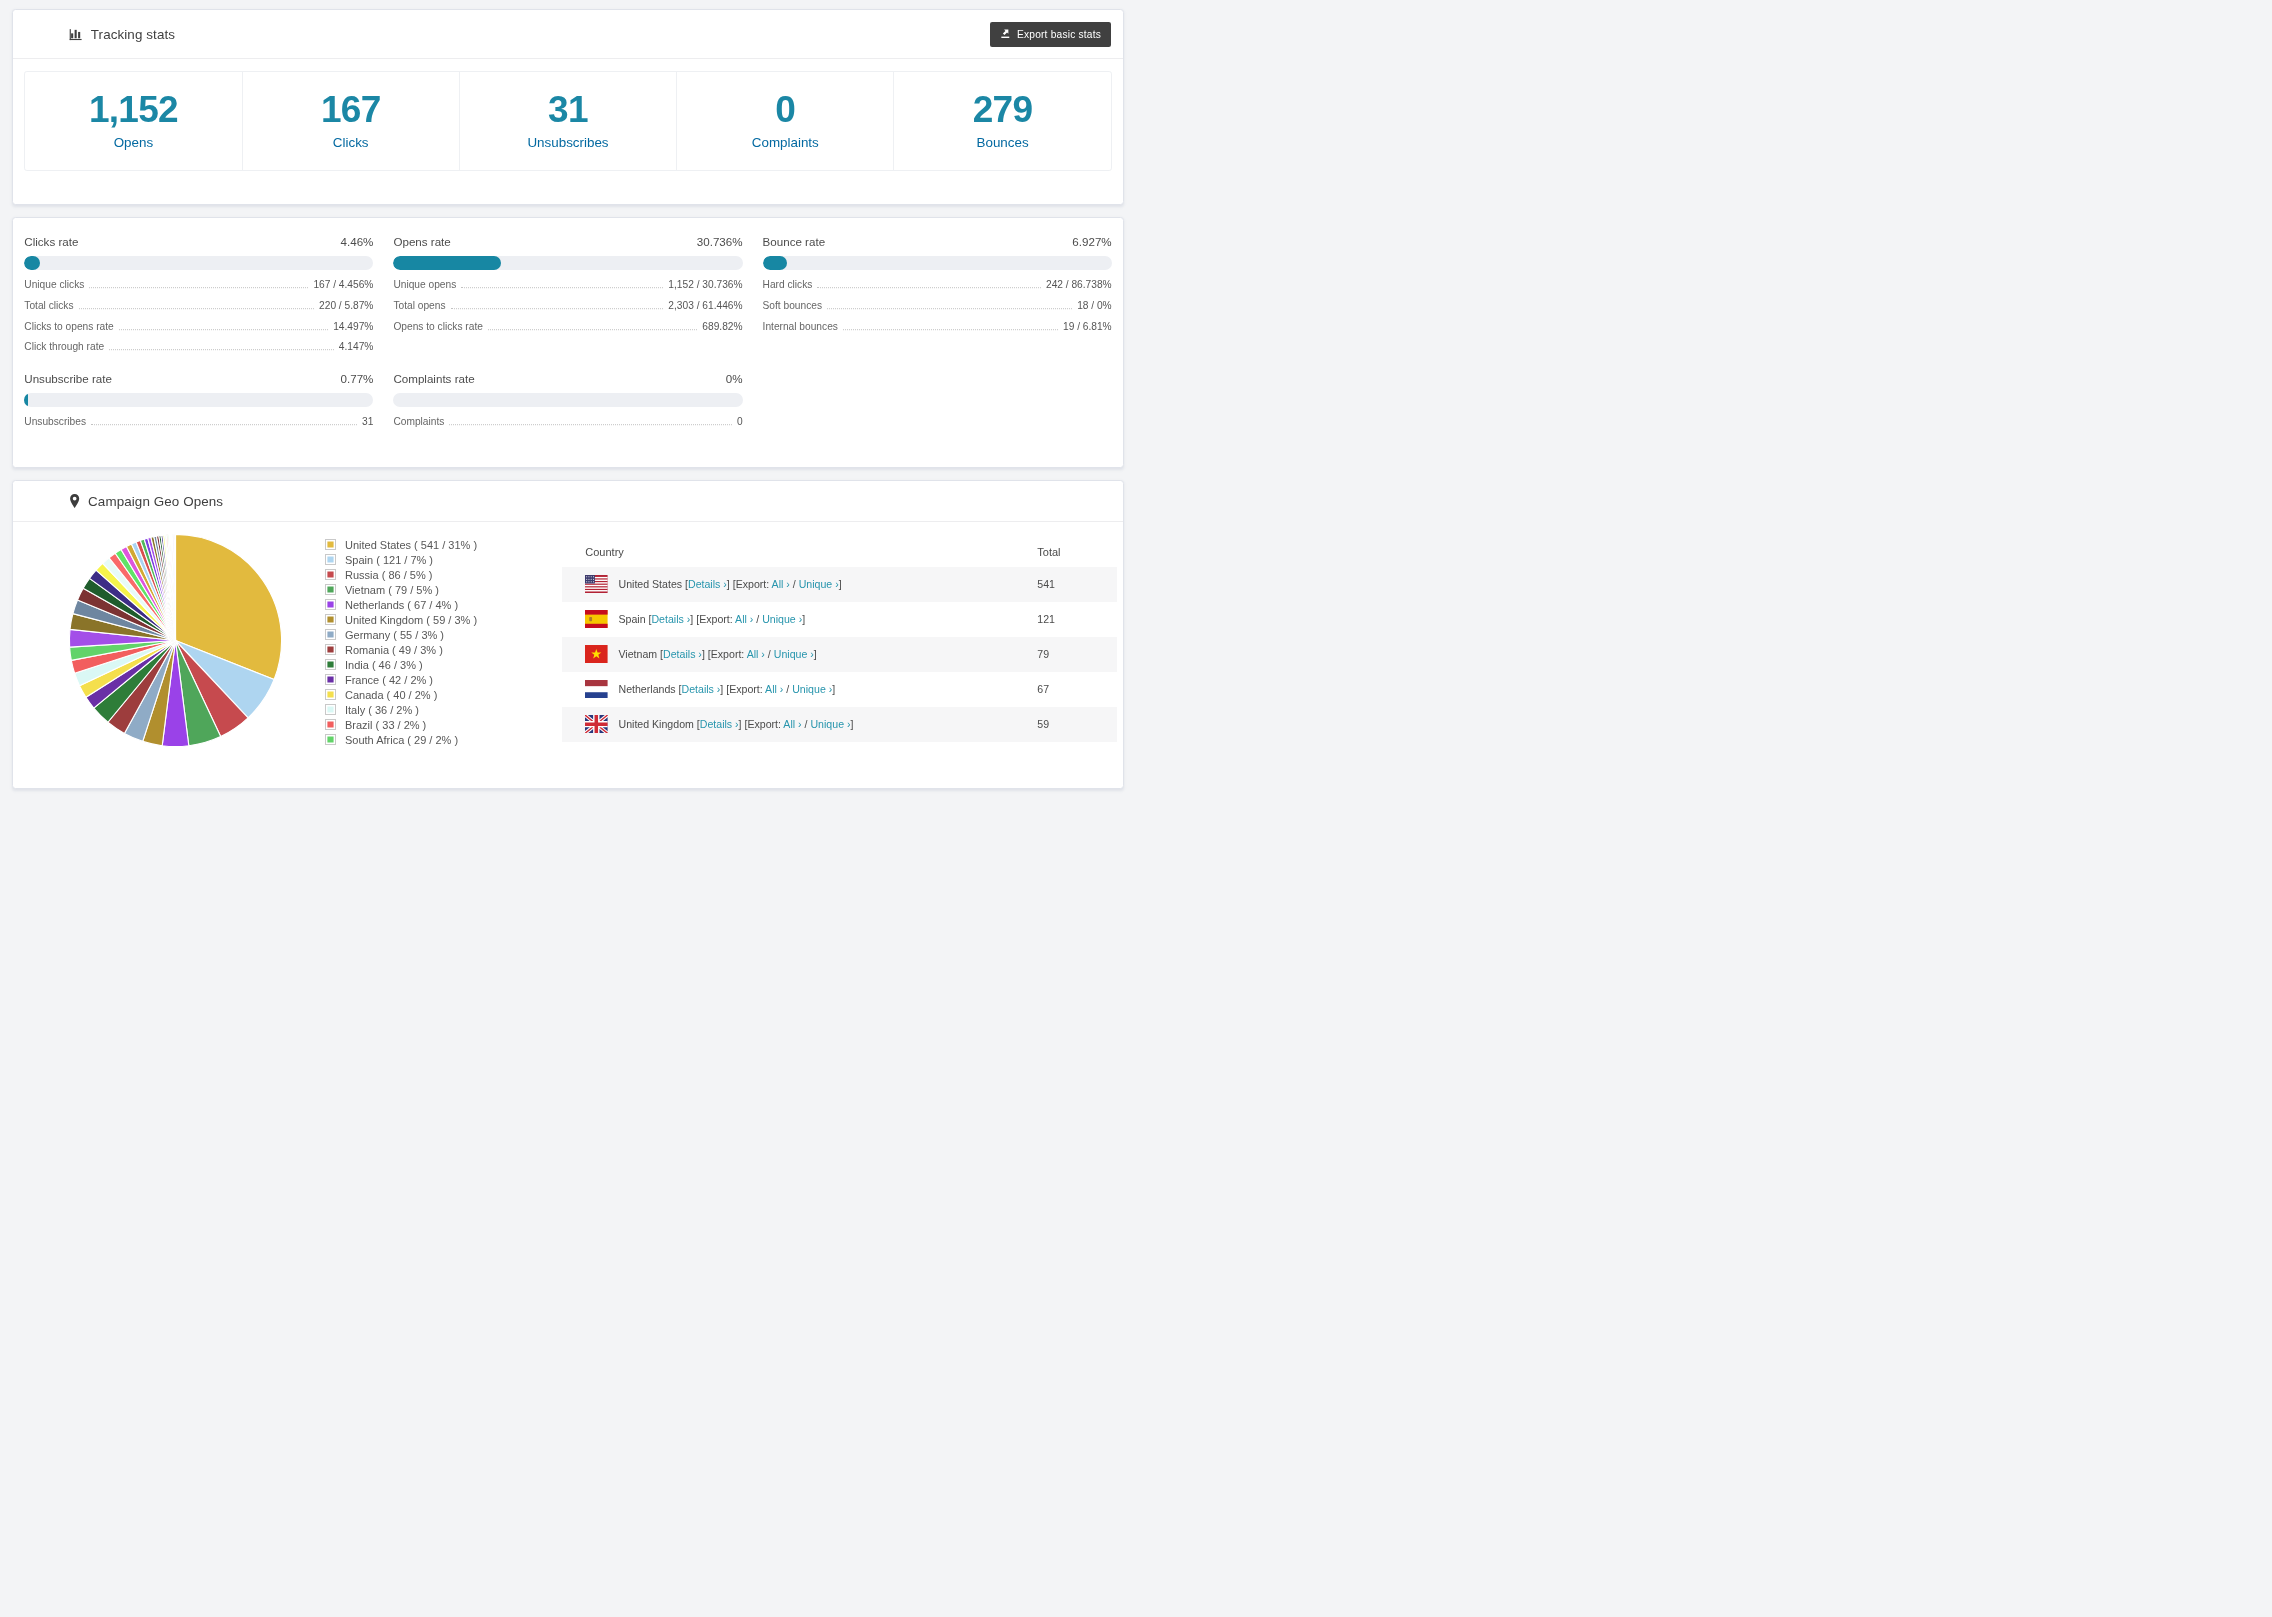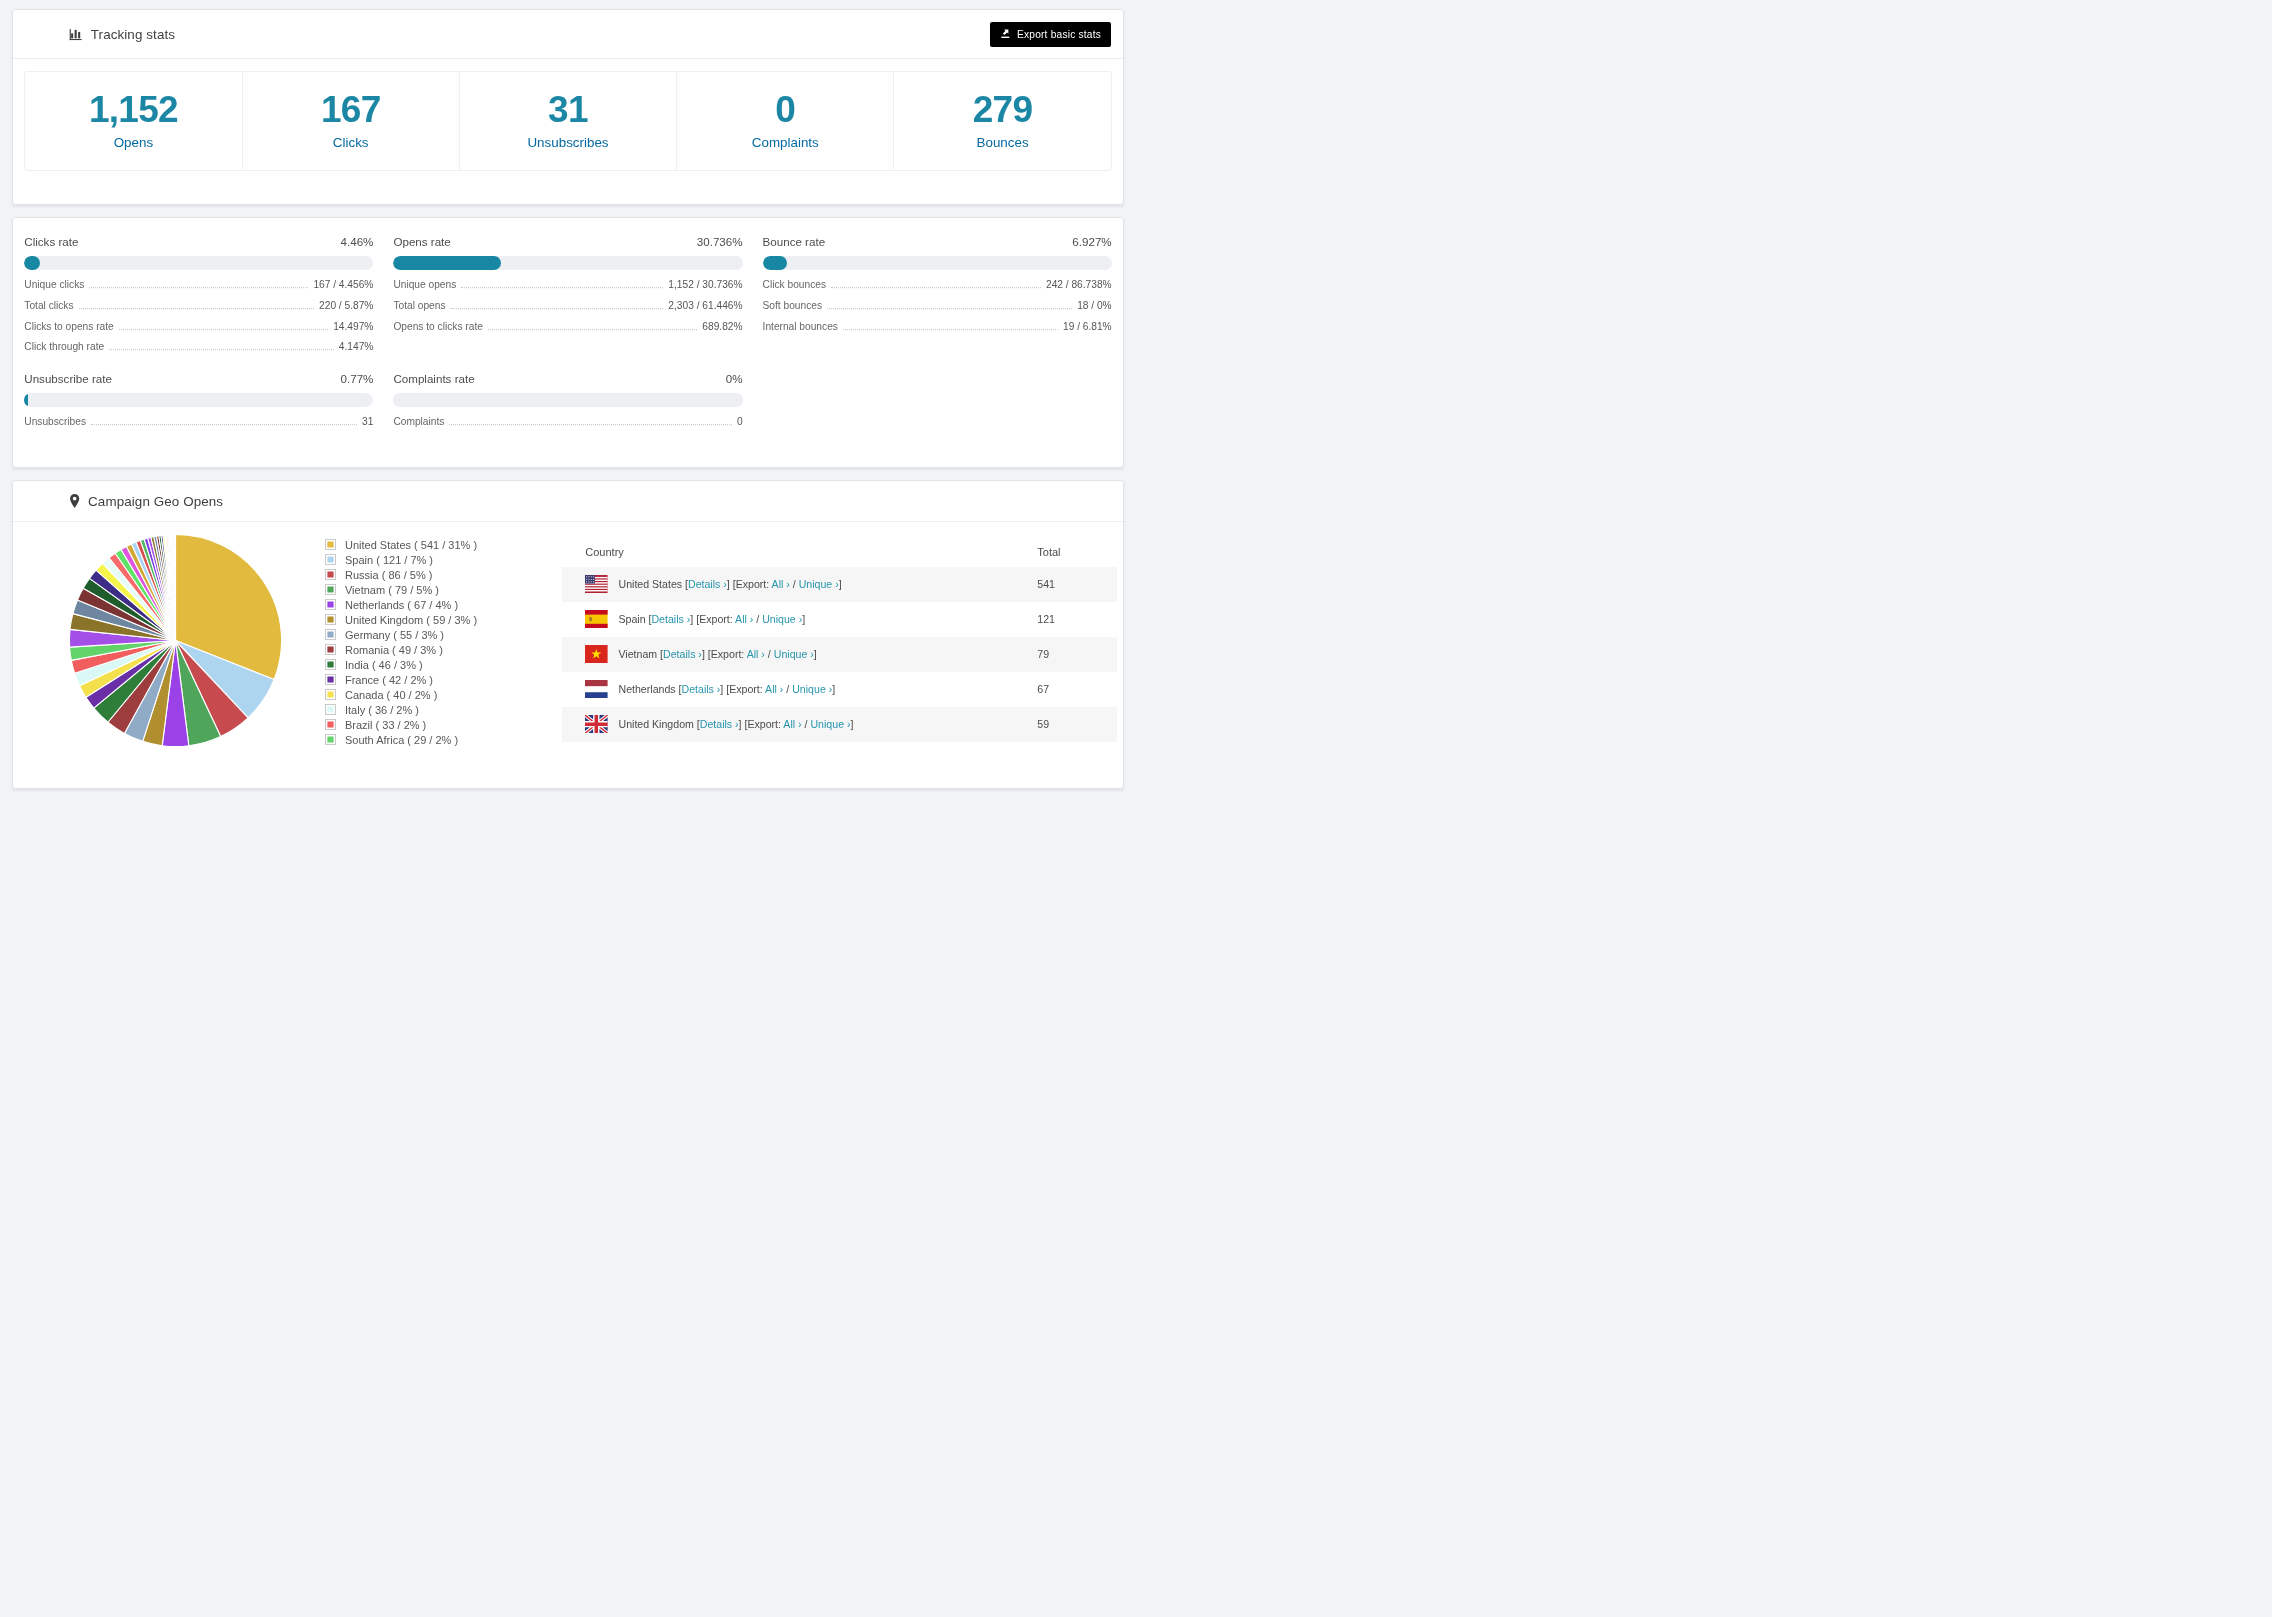--- a/index.html
+++ b/index.html
@@ -17,21 +17,21 @@
   .card-header{display:flex;align-items:center;justify-content:space-between;padding:0 12px;height:48px;}
   .card-header.small{height:40px;}
   .h-title{display:flex;align-items:center;gap:7.8px;font-size:13.4px;color:#3f3f3f;font-weight:500;letter-spacing:0.1px;padding-left:44px;}
   .h-title svg{display:block;}
   .divider{height:0.7px;background:#ededef;}
 
   
   .card-tracking{margin-top:9.2px;}
   .btn-export{
     display:flex;align-items:center;gap:6.4px;border:none;cursor:pointer;
-    background:#000000;color:#fff;font-size:10.2px;font-family:inherit;
+    background:#404040;color:#fff;font-size:10.2px;font-family:inherit;
     padding:6.4px 10px;border-radius:2.1px;letter-spacing:0.2px;
   }
   .stats-row{display:flex;margin:12px 11.3px 33px;border:0.7px solid #eef0f3;border-radius:2.8px;background:#fff;}
   .stat-box{flex:1;height:98px;display:flex;flex-direction:column;align-items:center;justify-content:center;border-right:0.7px solid #eef0f3;}
   .stat-box:last-child{border-right:none;}
   .stat-value{font-size:37px;font-weight:700;color:#1b87a5;letter-spacing:-0.7px;line-height:1;}
   .stat-label{font-size:13.4px;color:#0369a1;margin-top:7px;}
 
   
   .card-rates{margin-top:12px;padding:15.5px 11.3px 39px;}
@@ -177,21 +177,21 @@
         </div>
         <div>
           <div class="rate-title">
             <span>Bounce rate</span>
             <span>6.927%</span>
           </div>
           <div class="bar-track">
             <div class="bar-fill" style="width: max(6.927%, 3.5px);"></div>
           </div>
           <div class="leader-row">
-            <span class="leader-label">Click bounces</span>
+            <span class="leader-label">Hard clicks</span>
             <span class="leader-dots"></span>
             <span class="leader-value">242 / 86.738%</span>
           </div>
           <div class="leader-row">
             <span class="leader-label">Soft bounces</span>
             <span class="leader-dots"></span>
             <span class="leader-value">18 / 0%</span>
           </div>
           <div class="leader-row">
             <span class="leader-label">Internal bounces</span>

